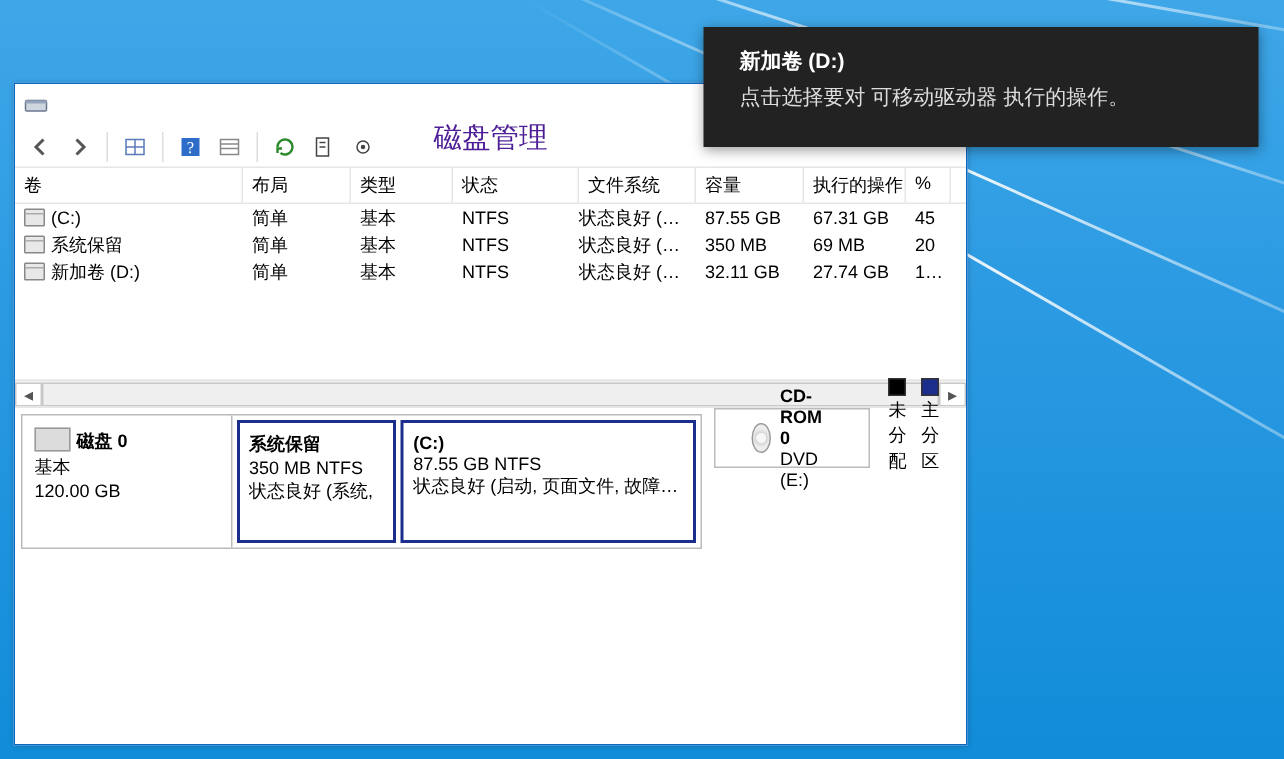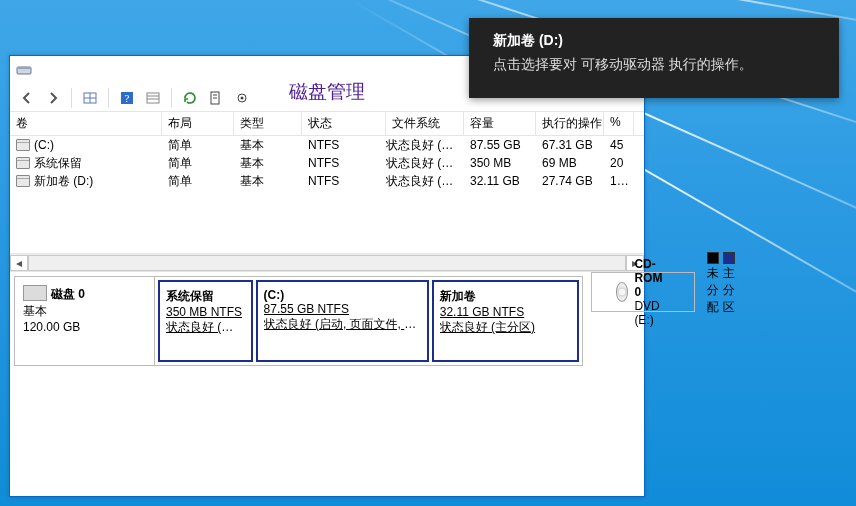--- a/index.html
+++ b/index.html
@@ -43,21 +43,21 @@
   .sc-btn{width:18px;height:16px;display:flex;align-items:center;justify-content:center;background:#fff;border:1px solid #c8c8c8;color:#555;}
   .sc-track{flex:1;height:16px;background:#efefef;border:1px solid #c8c8c8;margin:0 0;}
   .disk-pane{flex:1;display:flex;flex-direction:row;border-top:0;}
   .disk-row{display:flex;border:1px solid #bbb;margin:4px;height:90px;}
   .disk-label{width:140px;padding:8px;border-right:1px solid #bbb;}
   .disk-label .dname{font-weight:bold;}
   .disk-icon{width:24px;height:16px;background:#dcdcdc;border:1px solid #999;display:inline-block;margin-right:4px;vertical-align:-3px;}
   .disk-parts{flex:1;display:flex;gap:3px;padding:3px;}
   .part{border:2px solid #1b2e8c;background:#fff;display:flex;flex-direction:column;padding:6px;min-width:0;}
   .part .pname{font-weight:bold;}
-  .part .pinfo{white-space:nowrap;overflow:hidden;text-overflow:ellipsis;text-decoration:underline;}
+  .part .pinfo{white-space:nowrap;overflow:hidden;text-overflow:ellipsis;}
   .cdrom-row{display:flex;border:1px solid #bbb;margin:0 4px 4px 4px;height:40px;align-items:center;padding:6px 24px;}
   .cd-icon{width:20px;height:20px;border-radius:50%;border:1px solid #999;background:radial-gradient(circle,#f7f7f7 30%,#d7d7d7 33%,#eee 60%);margin-right:6px;}
   .legend{height:22px;display:flex;align-items:center;padding:0 8px;}
   .leg-sw{width:12px;height:12px;display:inline-block;vertical-align:-2px;margin-right:4px;border:1px solid #333;}
   .leg-black{background:#000;}
   .leg-blue{background:#1b2e8c;}
   .toast{
     position:absolute;left:469px;top:18px;width:370px;height:80px;
     background:#222;color:#fff;padding:14px 24px;
     box-shadow:0 2px 8px rgba(0,0,0,.4);
@@ -205,25 +205,20 @@
           <div class="part" style="flex: 3 1 0%;">
             <div class="pname">系统保留</div>
             <div class="pinfo">350 MB NTFS</div>
             <div class="pinfo">状态良好 (系统,</div>
           </div>
           <div class="part" style="flex: 6 1 0%;">
             <div class="pname">(C:)</div>
             <div class="pinfo">87.55 GB NTFS</div>
             <div class="pinfo">状态良好 (启动, 页面文件, 故障转…</div>
           </div>
-          <div class="part" style="flex: 5 1 0%;">
-            <div class="pname">新加卷</div>
-            <div class="pinfo">32.11 GB NTFS</div>
-            <div class="pinfo">状态良好 (主分区)</div>
-          </div>
         </div>
     </div>
     <div class="cdrom-row">
       <span class="cd-icon"></span>
       <div>
         <div style="font-weight:bold">CD-ROM 0</div>
         <div>DVD (E:)</div>
       </div>
     </div>
     <div class="legend">

